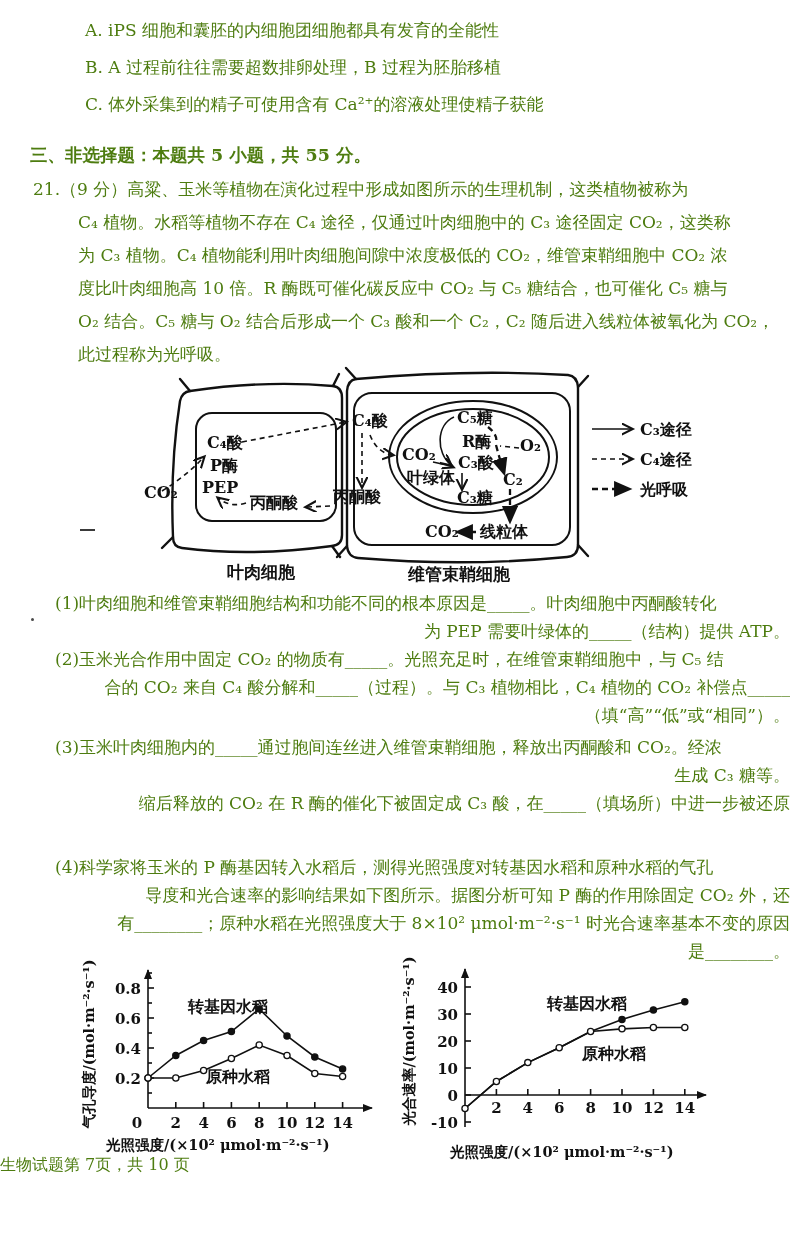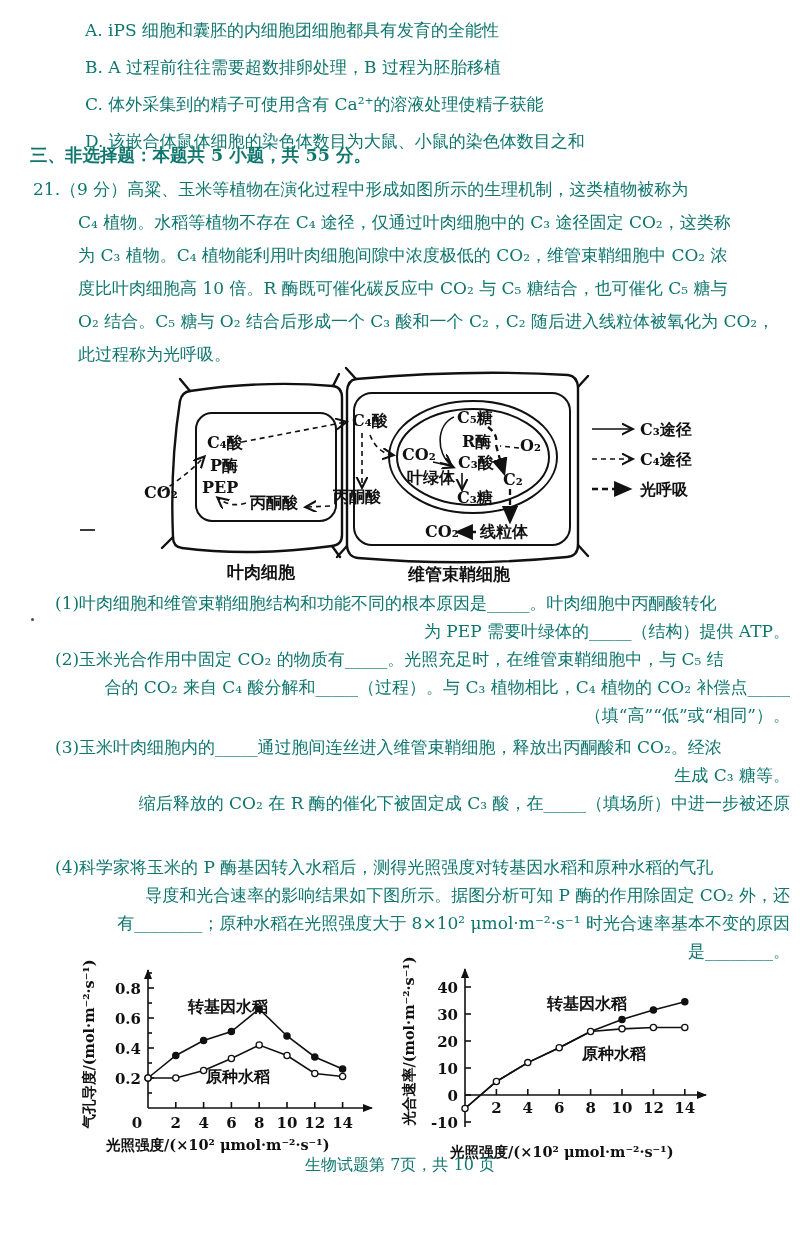--- a/index.html
+++ b/index.html
@@ -1,29 +1,29 @@
 <!DOCTYPE html>
 <html><head>
 <meta charset="utf-8">
 <style>
   html,body{margin:0;padding:0;background:#fff;}
   .page{position:relative;width:800px;height:1242px;background:#ffffff;overflow:hidden;
-        color:#0f766e;font-family:"DejaVu Serif","Liberation Serif",serif;}
+        color:#4d7c0f;font-family:"DejaVu Serif","Liberation Serif",serif;}
   .tline{white-space:nowrap;font-size:17px;line-height:1;}
   #options{position:absolute;top:22px;left:85px;}
   #options .tline{height:37px;}
   #section-header{position:absolute;top:143px;left:30px;font-size:17.5px;font-weight:bold;white-space:nowrap;}
   #q21-stem{position:absolute;top:181px;left:33px;width:750px;}
   #q21-stem .tline{height:33px;}
   #q21-stem .cont{padding-left:45px;}
   .subq{position:absolute;left:55px;width:735px;}
   .subq .tline{height:28px;}
   .subq .cont{padding-left:30px;text-align:right;}
   #q1{top:595px;} #q2{top:651px;} #q3{top:739px;} #q4{top:859px;}
-  #footer{position:absolute;top:1155px;left:0;width:800px;text-align:center;font-size:16px;}
+  #footer{position:absolute;top:1155px;left:0;width:800px;text-align:left;font-size:16px;}
   .stray1{position:absolute;left:80px;top:529px;width:15px;height:2px;background:#3a3a3a;}
   .stray2{position:absolute;left:31px;top:618px;width:3px;height:3px;background:#4a4a4a;border-radius:50%;}
   svg{position:absolute;}
   #diagram-svg{left:130px;top:365px;}
   #chart1-svg{left:80px;top:960px;}
   #chart2-svg{left:400px;top:955px;}
   svg text{font-family:"DejaVu Serif","Liberation Serif",serif;fill:#111;}
   .dlab{font-size:16px;font-weight:600;}
   .dcap{font-size:17px;font-weight:700;}
   .tick{font-size:15px;font-weight:600;}
@@ -38,21 +38,20 @@
 </style>
 </head>
 <body>
 
 <div class="page">
 
   <div id="options">
     <div class="tline">A. iPS 细胞和囊胚的内细胞团细胞都具有发育的全能性</div>
     <div class="tline">B. A 过程前往往需要超数排卵处理，B 过程为胚胎移植</div>
     <div class="tline">C. 体外采集到的精子可使用含有 Ca²⁺的溶液处理使精子获能</div>
-    <div class="tline">D. 该嵌合体鼠体细胞的染色体数目为大鼠、小鼠的染色体数目之和</div>
   </div>
 
   <div id="section-header">三、非选择题：本题共 5 小题，共 55 分。</div>
 
   <div id="q21-stem">
     <div class="tline">21.（9 分）高粱、玉米等植物在演化过程中形成如图所示的生理机制，这类植物被称为</div>
     <div class="tline cont">C₄ 植物。水稻等植物不存在 C₄ 途径，仅通过叶肉细胞中的 C₃ 途径固定 CO₂，这类称</div>
     <div class="tline cont">为 C₃ 植物。C₄ 植物能利用叶肉细胞间隙中浓度极低的 CO₂，维管束鞘细胞中 CO₂ 浓</div>
     <div class="tline cont">度比叶肉细胞高 10 倍。R 酶既可催化碳反应中 CO₂ 与 C₅ 糖结合，也可催化 C₅ 糖与</div>
     <div class="tline cont">O₂ 结合。C₅ 糖与 O₂ 结合后形成一个 C₃ 酸和一个 C₂，C₂ 随后进入线粒体被氧化为 CO₂，</div>

